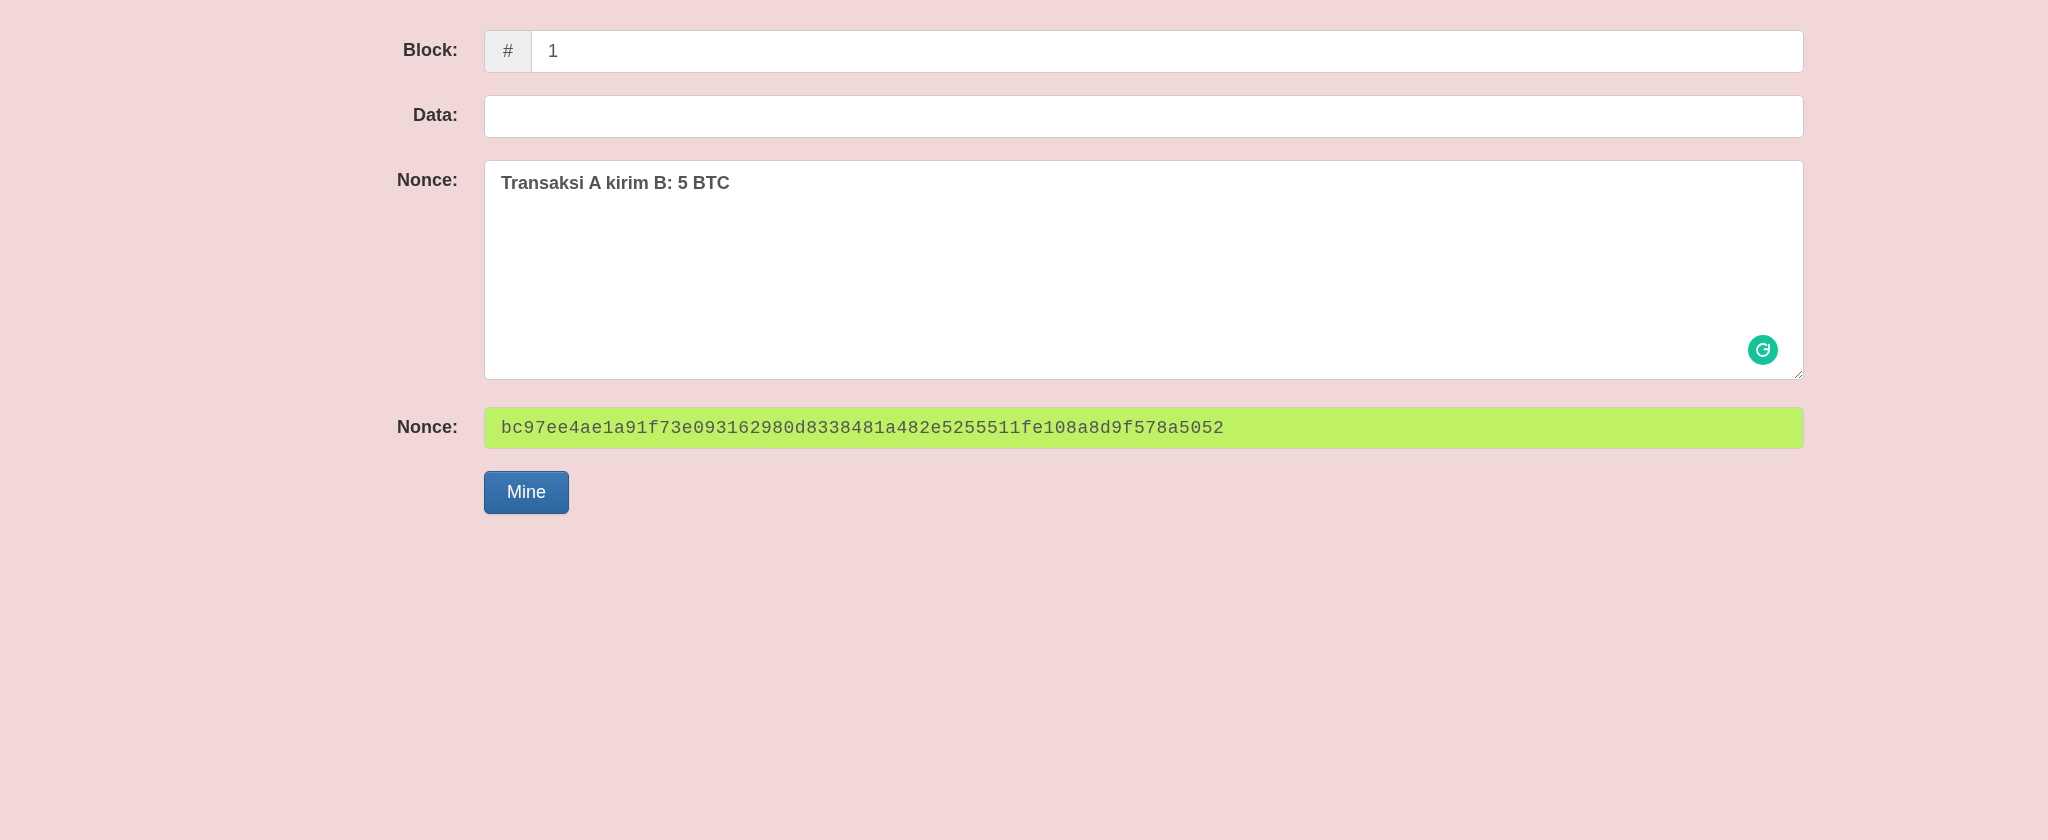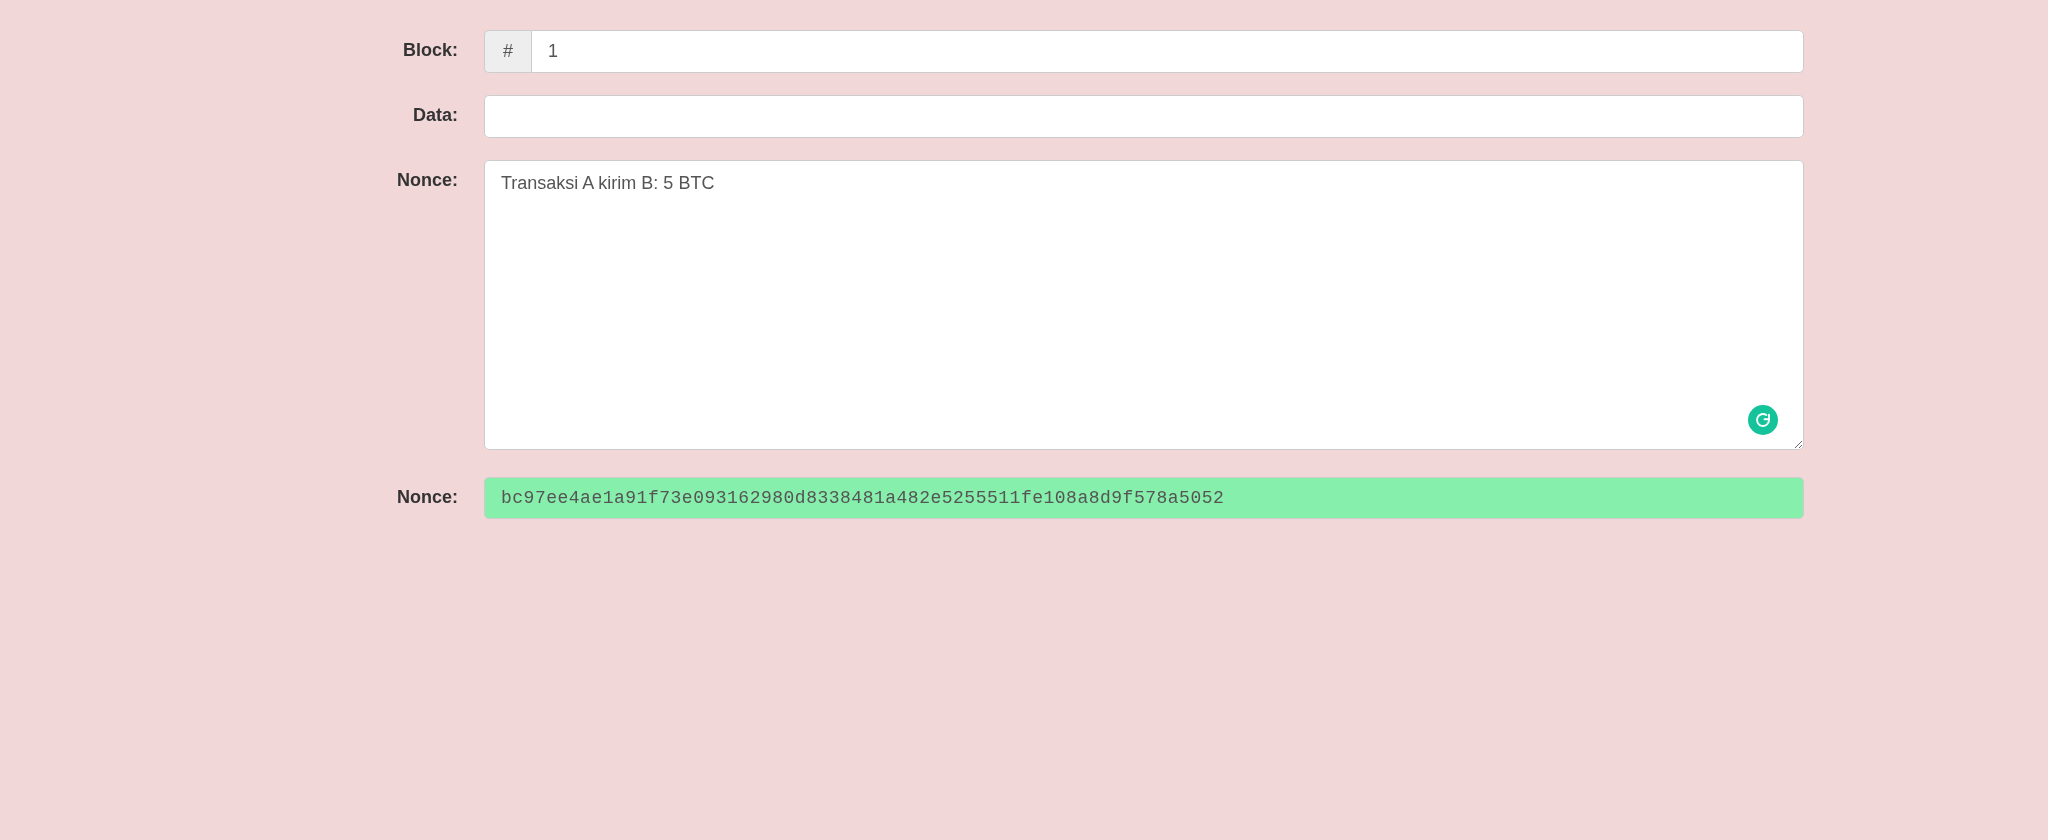--- a/index.html
+++ b/index.html
@@ -58,40 +58,41 @@
       border-radius: 5px;
       font-size: 18px;
       color: #555;
       font-family: inherit;
       background-color: #fff;
     }
     .text-input.with-addon {
       border-radius: 0 5px 5px 0;
     }
     .text-input.hash-display {
-      background-color: #86efac;
+      background-color: #bef264;
       font-family: "SFMono-Regular", Consolas, "Liberation Mono", Menlo, monospace;
       color: #555;
       letter-spacing: 0.5px;
     }
     .textarea-wrapper {
       position: relative;
       width: 100%;
     }
     .textarea-input {
       width: 100%;
-      height: 290px;
+      height: 220px;
       padding: 12px 16px;
       border: 1px solid #ccc;
       border-radius: 5px;
       font-size: 18px;
       color: #555;
       font-family: inherit;
       background-color: #fff;
       resize: both;
+      font-weight: bold;
     }
     .grammarly-badge {
       position: absolute;
       bottom: 20px;
       right: 26px;
       width: 30px;
       height: 30px;
       background-color: #15c39a;
       border-radius: 50%;
       display: flex;
@@ -156,14 +157,20 @@
     </div>
   </div>
 
   <div class="form-row">
     <div class="form-label">Nonce:</div>
     <div class="form-field">
       <input type="text" class="text-input hash-display" disabled="" value="bc97ee4ae1a91f73e093162980d8338481a482e5255511fe108a8d9f578a5052" style="">
     </div>
   </div>
 
+  <div class="form-row button-row">
+    <div class="form-label"></div>
+    <div class="form-field">
+      <button class="mine-button">Mine</button>
+    </div>
+  </div>
 
 </div>
 
 </body></html>

